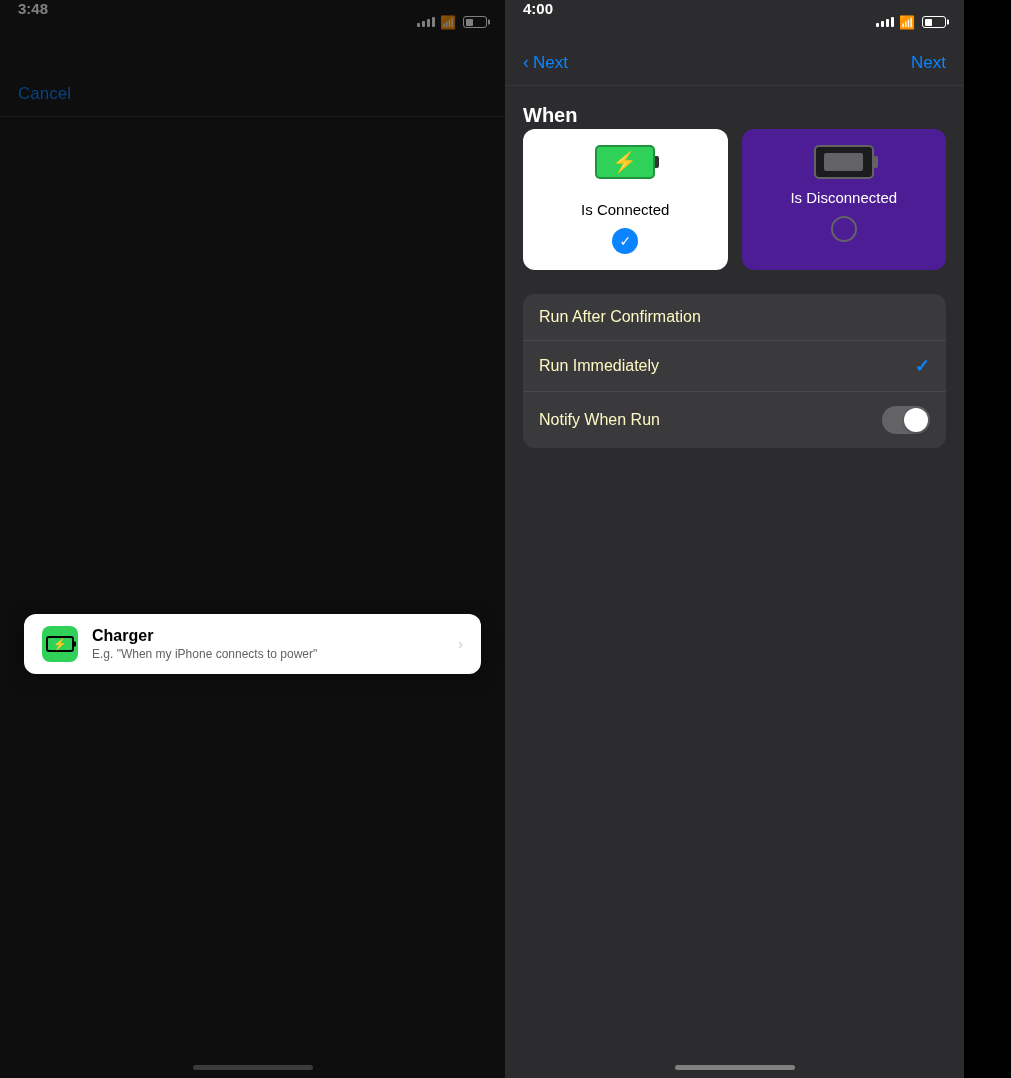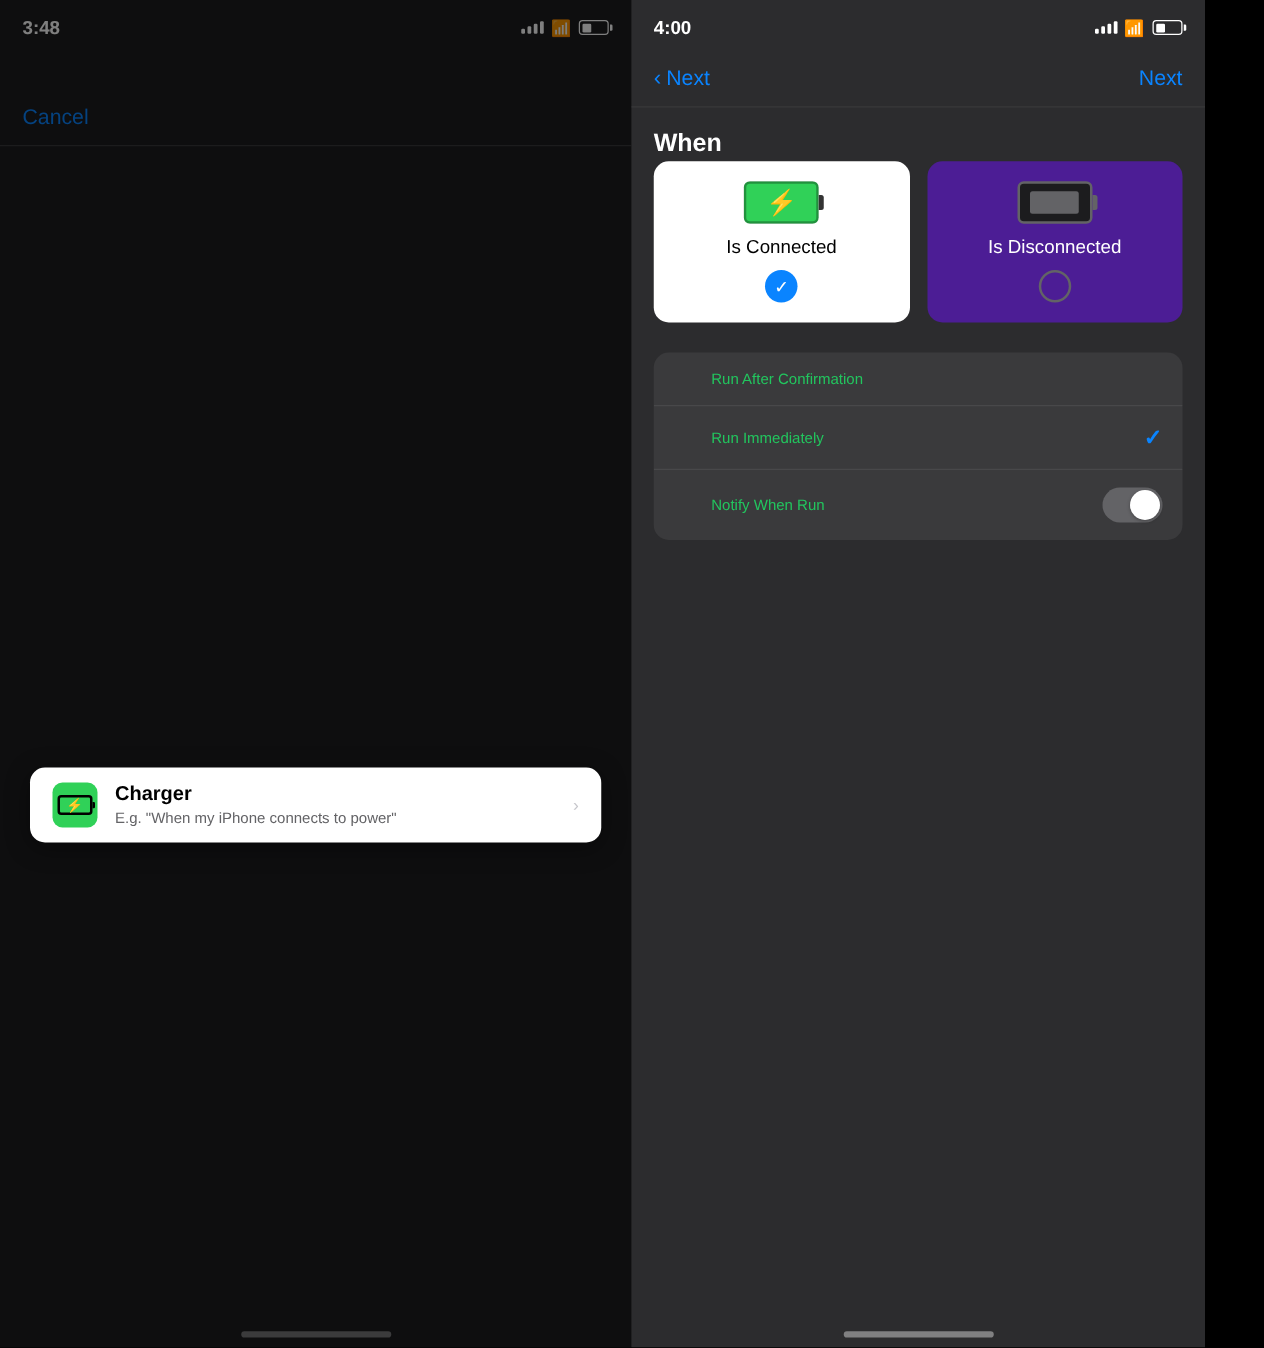--- a/index.html
+++ b/index.html
@@ -27,21 +27,20 @@
       height: 1078px;
       background: #2c2c2e;
       position: relative;
       overflow: hidden;
     }
 
     
     .status-bar {
       height: 44px;
       display: flex;
-      align-items: center;
       justify-content: space-between;
       padding: 0 18px;
       background: transparent;
     }
     .status-time {
       font-size: 15px;
       font-weight: 600;
       color: #fff;
     }
     .status-icons {
@@ -301,20 +300,21 @@
       background: #636366;
       border-radius: 2px;
     }
 
     .option-label {
       font-size: 15px;
       font-weight: 500;
     }
     .battery-option.selected .option-label {
       color: #000;
+      margin-top: 12px;
     }
     .battery-option:not(.selected) .option-label {
       color: #fff;
     }
 
     
     .radio-circle {
       width: 26px;
       height: 26px;
       border-radius: 50%;
@@ -344,23 +344,22 @@
       display: flex;
       align-items: center;
       justify-content: space-between;
       padding: 14px 16px;
       border-bottom: 1px solid #48484a;
     }
     .settings-row:last-child {
       border-bottom: none;
     }
     .settings-row-label {
-      font-size: 12px;
-      color: #22c55e;
-      margin-left: 30px;
+      font-size: 16px;
+      color: #fef9c3;
     }
     .checkmark-blue {
       color: #0a84ff;
       font-size: 18px;
       font-weight: 600;
     }
 
     
     .toggle {
       width: 48px;

